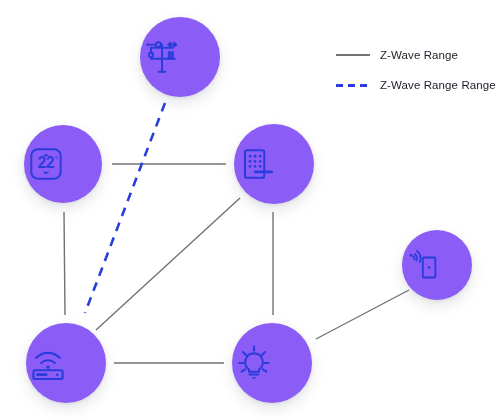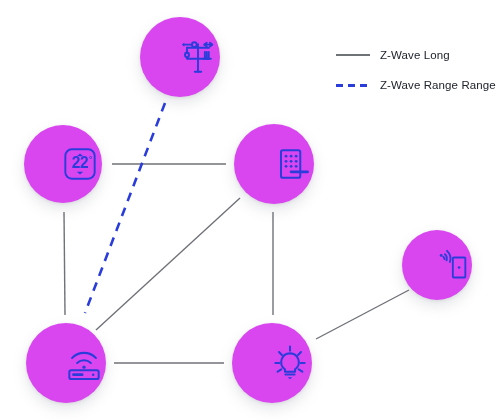--- a/index.html
+++ b/index.html
@@ -21,26 +21,26 @@
   .edges {
     position: absolute;
     left: 0;
     top: 0;
     width: 500px;
     height: 420px;
   }
   .node {
     position: absolute;
     border-radius: 50%;
-    background: #d946ef;
+    background: #8b5cf6;
     box-shadow: 0 6px 14px rgba(120,125,140,0.20),
                 0 1px 3px rgba(120,125,140,0.16);
     display: flex;
     align-items: center;
-    justify-content: flex-end;
+    justify-content: flex-start;
     box-sizing: border-box;
   }
   .node svg {
     display: block;
   }
   .legend {
     position: absolute;
     left: 336px;
     top: 44px;
     width: 160px;
@@ -184,21 +184,21 @@
         <line x1="32.8" y1="15.2" x2="36" y2="12"></line>
         <line x1="14.5" y1="31" x2="10.5" y2="33.5"></line>
         <line x1="33.5" y1="31" x2="37.5" y2="33.5"></line>
       </svg>
     </span>
   </div>
 
   <div class="legend">
     <div class="legend-row">
       <span class="legend-swatch" style="background:#6f7277;"></span>
-      <span class="legend-label">Z-Wave Long</span>
+      <span class="legend-label">Z-Wave Range</span>
     </div>
     <div class="legend-row">
       <span class="legend-swatch" style="background:transparent; height:3px; background-image:linear-gradient(to right,#2a3ddb 0 7px,transparent 7px 12px); background-size:12px 3px;"></span>
       <span class="legend-label">Z-Wave Range Range</span>
     </div>
   </div>
 
 </div>
 
 </body></html>

